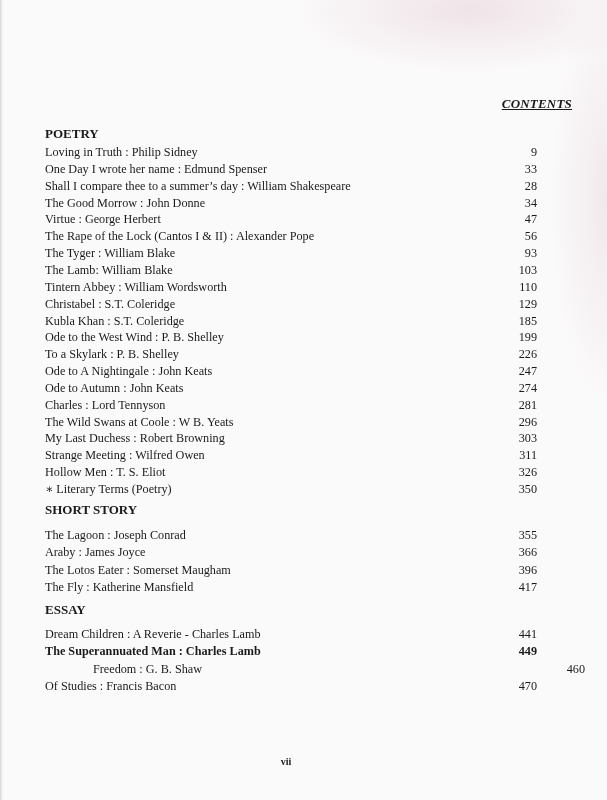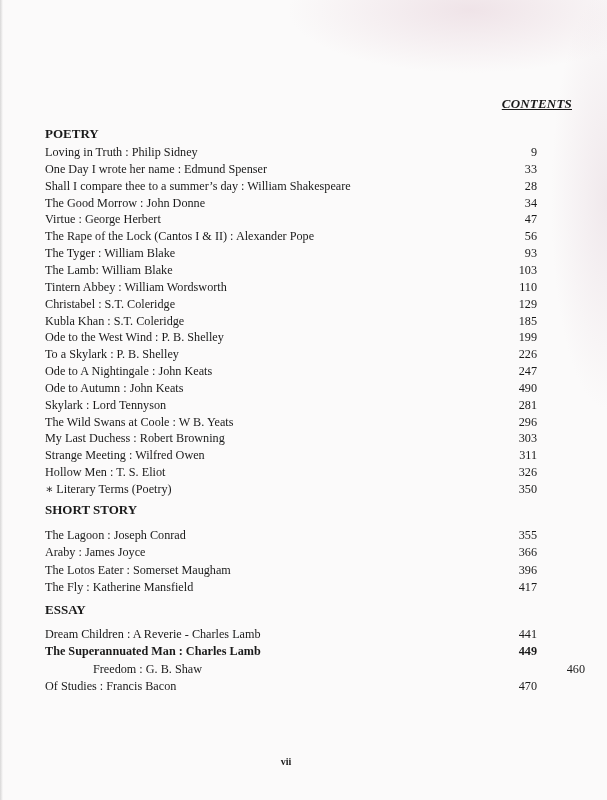--- a/index.html
+++ b/index.html
@@ -99,24 +99,24 @@
       <div class="entry" style="top: 346.2px;">
         <span class="t">To a Skylark : P. B. Shelley</span>
         <span class="p">226</span>
       </div>
       <div class="entry" style="top: 363.05px;">
         <span class="t">Ode to A Nightingale : John Keats</span>
         <span class="p">247</span>
       </div>
       <div class="entry" style="top: 379.9px;">
         <span class="t">Ode to Autumn : John Keats</span>
-        <span class="p">490</span>
+        <span class="p">274</span>
       </div>
       <div class="entry" style="top: 396.75px;">
-        <span class="t">Skylark : Lord Tennyson</span>
+        <span class="t">Charles : Lord Tennyson</span>
         <span class="p">281</span>
       </div>
       <div class="entry" style="top: 413.6px;">
         <span class="t">The Wild Swans at Coole : W B. Yeats</span>
         <span class="p">296</span>
       </div>
       <div class="entry" style="top: 430.45px;">
         <span class="t">My Last Duchess : Robert Browning</span>
         <span class="p">303</span>
       </div>

